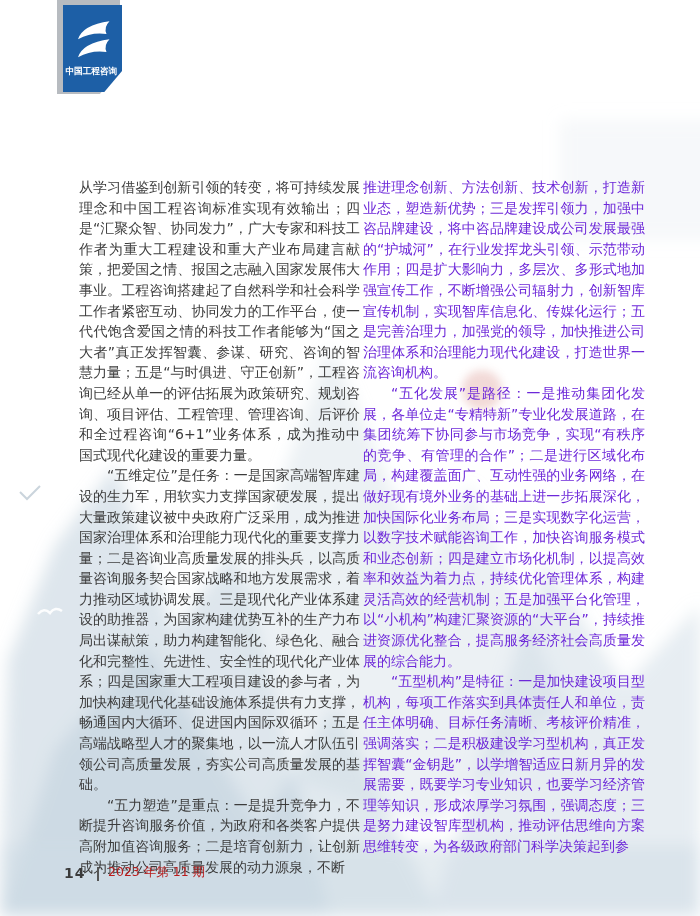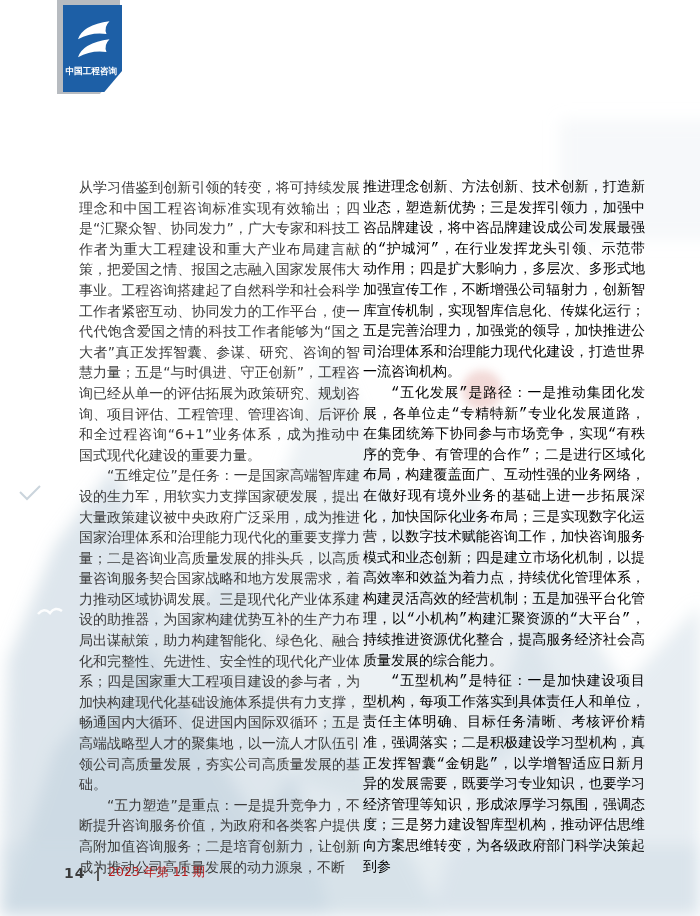--- a/index.html
+++ b/index.html
@@ -96,21 +96,21 @@
       <path d="M50,27 Q14,32 8,51 Q26,41 46,44 Q42,35 50,27 Z" fill="#ffffff"></path>
     </svg>
     <div class="logo-word">中国工程咨询</div>
   </div>
 
   <div class="col col-left" style="color: rgb(60, 60, 60);">
       <p class="para">从学习借鉴到创新引领的转变，将可持续发展理念和中国工程咨询标准实现有效输出；四是“汇聚众智、协同发力”，广大专家和科技工作者为重大工程建设和重大产业布局建言献策，把爱国之情、报国之志融入国家发展伟大事业。工程咨询搭建起了自然科学和社会科学工作者紧密互动、协同发力的工作平台，使一代代饱含爱国之情的科技工作者能够为“国之大者”真正发挥智囊、参谋、研究、咨询的智慧力量；五是“与时俱进、守正创新”，工程咨询已经从单一的评估拓展为政策研究、规划咨询、项目评估、工程管理、管理咨询、后评价和全过程咨询“6+1”业务体系，成为推动中国式现代化建设的重要力量。</p>
       <p class="para indent">“五维定位”是任务：一是国家高端智库建设的生力军，用软实力支撑国家硬发展，提出大量政策建议被中央政府广泛采用，成为推进国家治理体系和治理能力现代化的重要支撑力量；二是咨询业高质量发展的排头兵，以高质量咨询服务契合国家战略和地方发展需求，着力推动区域协调发展。三是现代化产业体系建设的助推器，为国家构建优势互补的生产力布局出谋献策，助力构建智能化、绿色化、融合化和完整性、先进性、安全性的现代化产业体系；四是国家重大工程项目建设的参与者，为加快构建现代化基础设施体系提供有力支撑，畅通国内大循环、促进国内国际双循环；五是高端战略型人才的聚集地，以一流人才队伍引领公司高质量发展，夯实公司高质量发展的基础。</p>
       <p class="para indent">“五力塑造”是重点：一是提升竞争力，不断提升咨询服务价值，为政府和各类客户提供高附加值咨询服务；二是培育创新力，让创新成为推动公司高质量发展的动力源泉，不断</p>
     </div>
-  <div class="col col-right" style="color: #000000; font-family: Liberation Mono, monospace;">
+  <div class="col col-right" style="color: #6d28d9;">
       <p class="para">推进理念创新、方法创新、技术创新，打造新业态，塑造新优势；三是发挥引领力，加强中咨品牌建设，将中咨品牌建设成公司发展最强的“护城河”，在行业发挥龙头引领、示范带动作用；四是扩大影响力，多层次、多形式地加强宣传工作，不断增强公司辐射力，创新智库宣传机制，实现智库信息化、传媒化运行；五是完善治理力，加强党的领导，加快推进公司治理体系和治理能力现代化建设，打造世界一流咨询机构。</p>
       <p class="para indent">“五化发展”是路径：一是推动集团化发展，各单位走“专精特新”专业化发展道路，在集团统筹下协同参与市场竞争，实现“有秩序的竞争、有管理的合作”；二是进行区域化布局，构建覆盖面广、互动性强的业务网络，在做好现有境外业务的基础上进一步拓展深化，加快国际化业务布局；三是实现数字化运营，以数字技术赋能咨询工作，加快咨询服务模式和业态创新；四是建立市场化机制，以提高效率和效益为着力点，持续优化管理体系，构建灵活高效的经营机制；五是加强平台化管理，以“小机构”构建汇聚资源的“大平台”，持续推进资源优化整合，提高服务经济社会高质量发展的综合能力。</p>
       <p class="para indent">“五型机构”是特征：一是加快建设项目型机构，每项工作落实到具体责任人和单位，责任主体明确、目标任务清晰、考核评价精准，强调落实；二是积极建设学习型机构，真正发挥智囊“金钥匙”，以学增智适应日新月异的发展需要，既要学习专业知识，也要学习经济管理等知识，形成浓厚学习氛围，强调态度；三是努力建设智库型机构，推动评估思维向方案思维转变，为各级政府部门科学决策起到参</p>
     </div>
 
   <div class="footer">
     <span class="pageno">14</span>
     <span class="divider"></span>
     <span class="issue">2023 年第 11 期</span>
   </div>

